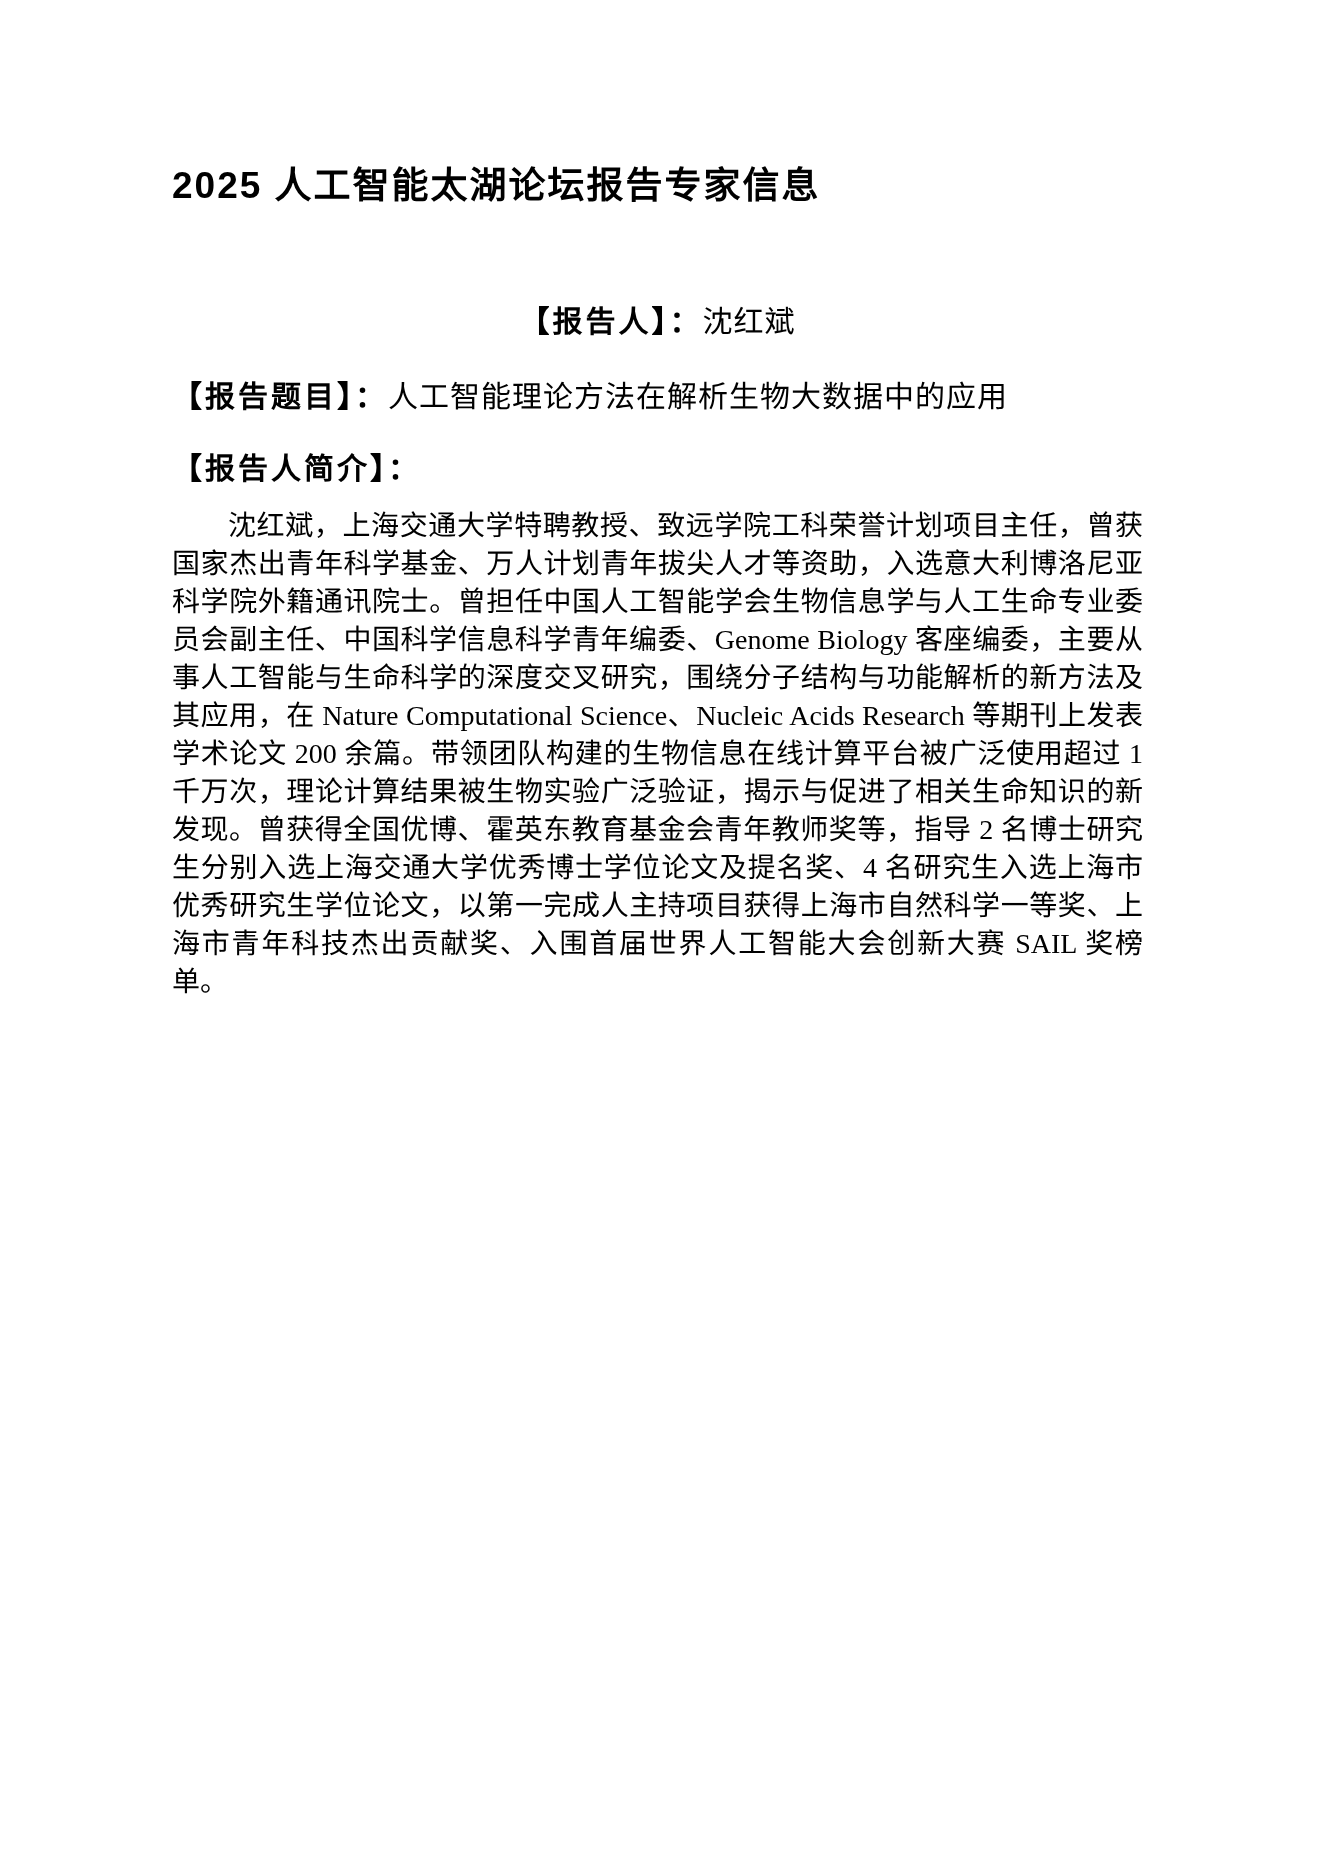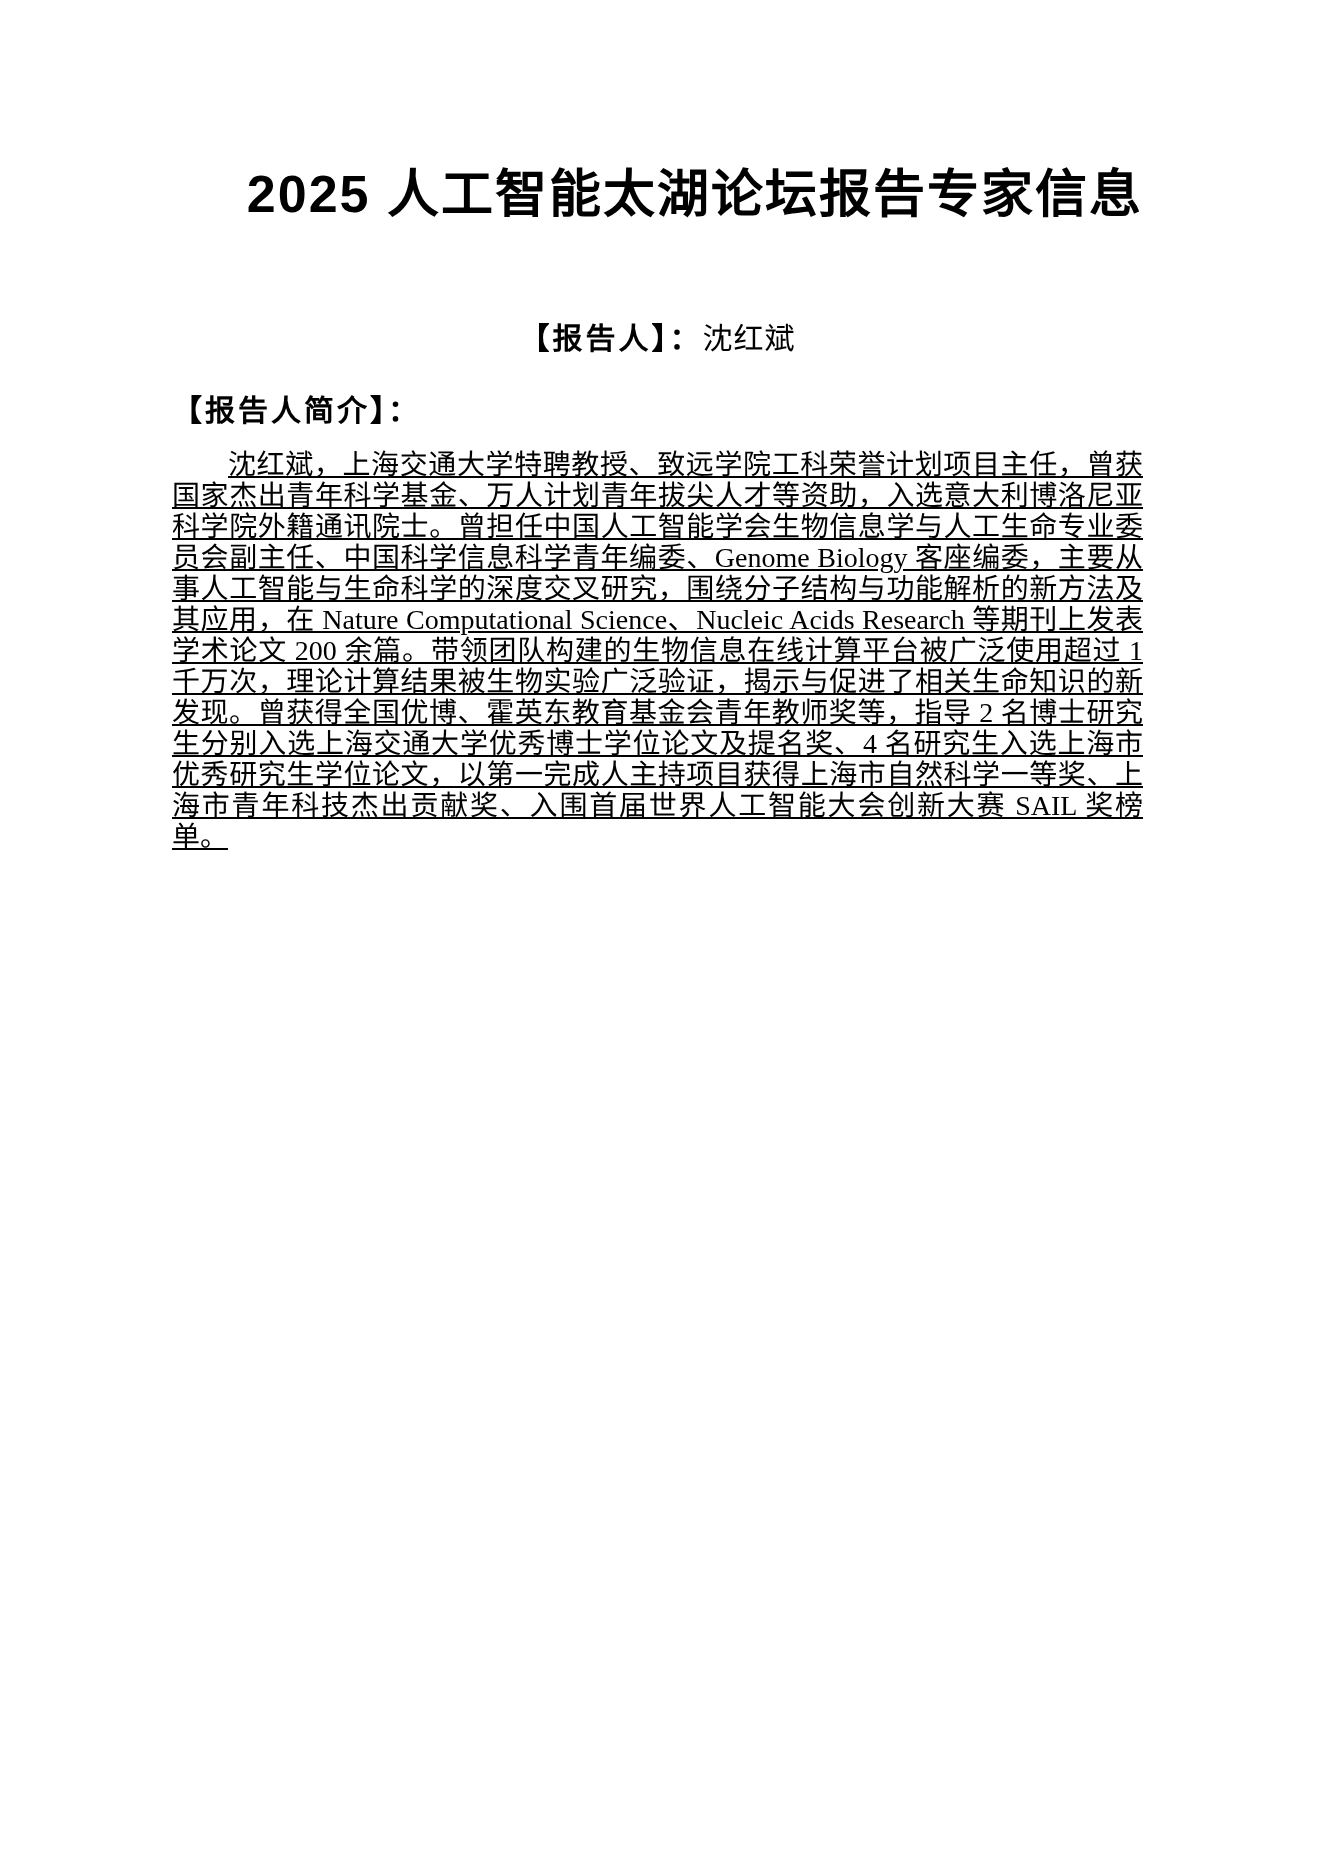--- a/index.html
+++ b/index.html
@@ -15,23 +15,23 @@
     box-sizing: border-box;
     padding: 165px 180px 0 172px;
     color: #000000;
     font-family: "Liberation Serif", "DejaVu Serif", serif;
     overflow: hidden;
   }
   .doc-title {
     margin: 0;
     font-family: "Liberation Sans", "DejaVu Sans", sans-serif;
     font-weight: bold;
-    font-size: 52px;
+    font-size: 37px;
     line-height: 1.15;
-    text-align: right;
+    text-align: left;
     letter-spacing: 2px;
     white-space: nowrap;
   }
   .field-line {
     font-size: 30px;
     line-height: 40px;
   }
   .field-line.speaker   { margin-top: 94px; text-align: center; }
   .field-line.topic     { margin-top: 35px; }
   .field-line.bio-head  { margin-top: 32px; }
@@ -39,40 +39,42 @@
   .field-label {
     letter-spacing: 3px;
     font-weight: 600;
   }
   .field-value {
     letter-spacing: 1px;
   }
   .body-para {
     margin: 0;
     font-size: 28px;
-    line-height: 31px;
+    line-height: 38px;
     text-align: justify;
     text-justify: inter-ideograph;
     text-indent: 2em;
-    text-decoration: underline;
   }
   .body-para.bio      { margin-top: 18px; }
   .body-para.abstract { margin-top: 21px; }
 </style>
 </head>
 <body>
 
 <div class="page">
 
   <h1 class="doc-title">2025 人工智能太湖论坛报告专家信息</h1>
 
   <div class="field-line speaker">
     <span class="field-label">【报告人】：</span><span class="field-value">沈红斌</span>
   </div>
 
+  <div class="field-line topic">
+    <span class="field-label">【报告题目】：</span><span class="field-value">人工智能理论方法在解析生物大数据中的应用</span>
+  </div>
 
   <div class="field-line bio-head">
     <span class="field-label">【报告人简介】：</span>
   </div>
 
   <p class="body-para bio">沈红斌，上海交通大学特聘教授、致远学院工科荣誉计划项目主任，曾获国家杰出青年科学基金、万人计划青年拔尖人才等资助，入选意大利博洛尼亚科学院外籍通讯院士。曾担任中国人工智能学会生物信息学与人工生命专业委员会副主任、中国科学信息科学青年编委、Genome Biology 客座编委，主要从事人工智能与生命科学的深度交叉研究，围绕分子结构与功能解析的新方法及其应用，在 Nature Computational Science、Nucleic Acids Research 等期刊上发表学术论文 200 余篇。带领团队构建的生物信息在线计算平台被广泛使用超过 1 千万次，理论计算结果被生物实验广泛验证，揭示与促进了相关生命知识的新发现。曾获得全国优博、霍英东教育基金会青年教师奖等，指导 2 名博士研究生分别入选上海交通大学优秀博士学位论文及提名奖、4 名研究生入选上海市优秀研究生学位论文，以第一完成人主持项目获得上海市自然科学一等奖、上海市青年科技杰出贡献奖、入围首届世界人工智能大会创新大赛 SAIL 奖榜单。</p>
 
 
 
 </div>

